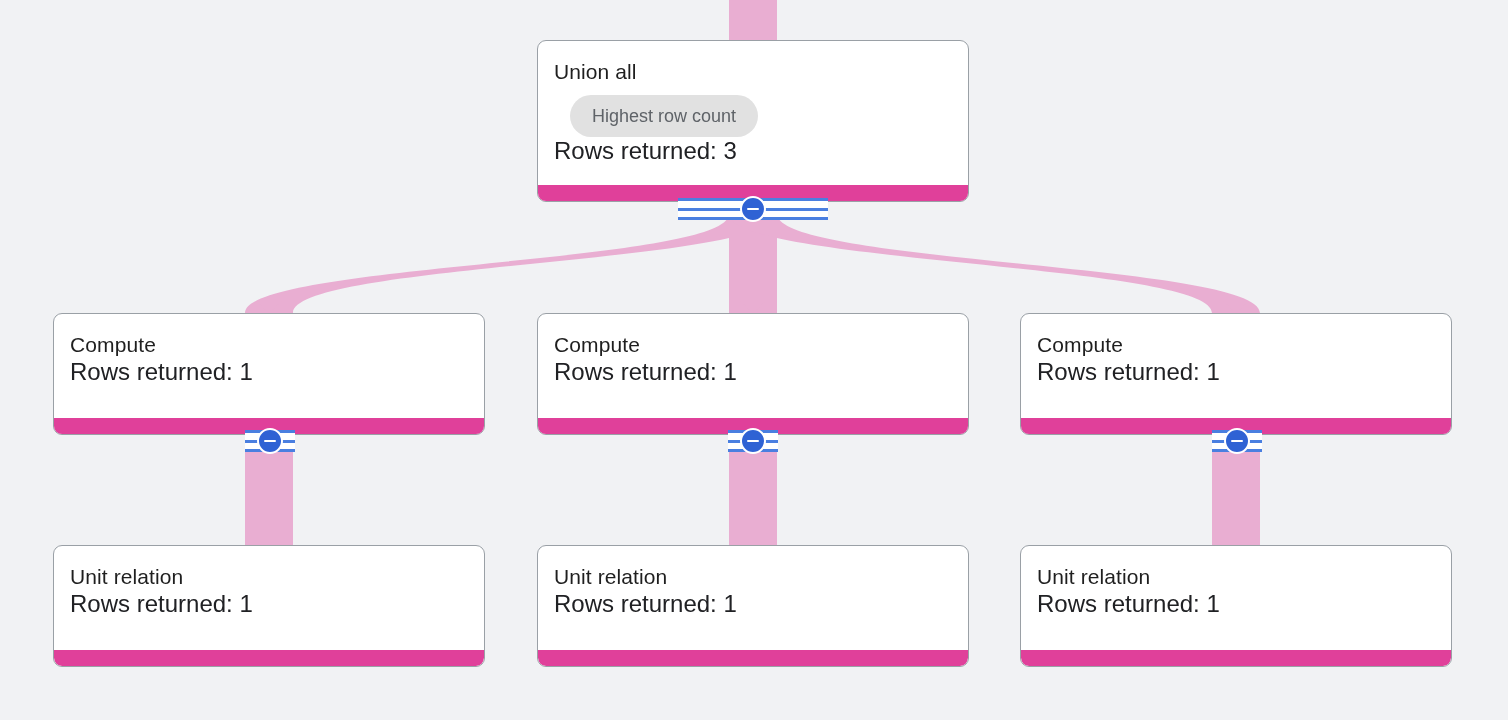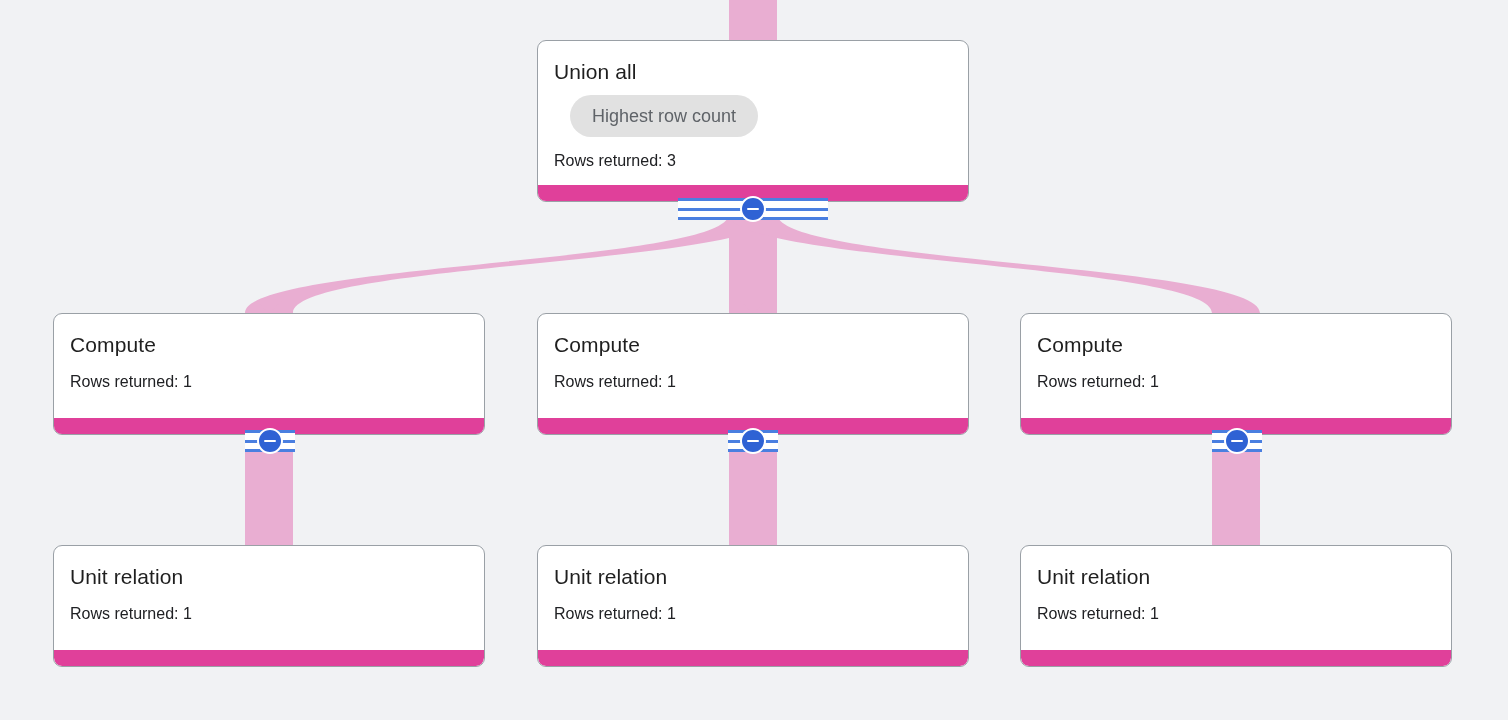--- a/index.html
+++ b/index.html
@@ -59,22 +59,22 @@
     margin-top: 10px;
     margin-left: 16px;
     background: #e1e1e1;
     color: #5f6368;
     font-size: 18px;
     line-height: 22px;
     padding: 10px 22px;
     border-radius: 999px;
   }
   .node-stat {
-    margin-top: 13px;
-    font-size: 16px;
+    margin-top: 3px;
+    font-size: 24px;
     line-height: 22px;
     color: #202124;
   }
   .node-accent {
     flex: 0 0 auto;
     height: 16px;
     width: 100%;
     background: #e0409a;
   }
   .node.round-accent .node-accent {

